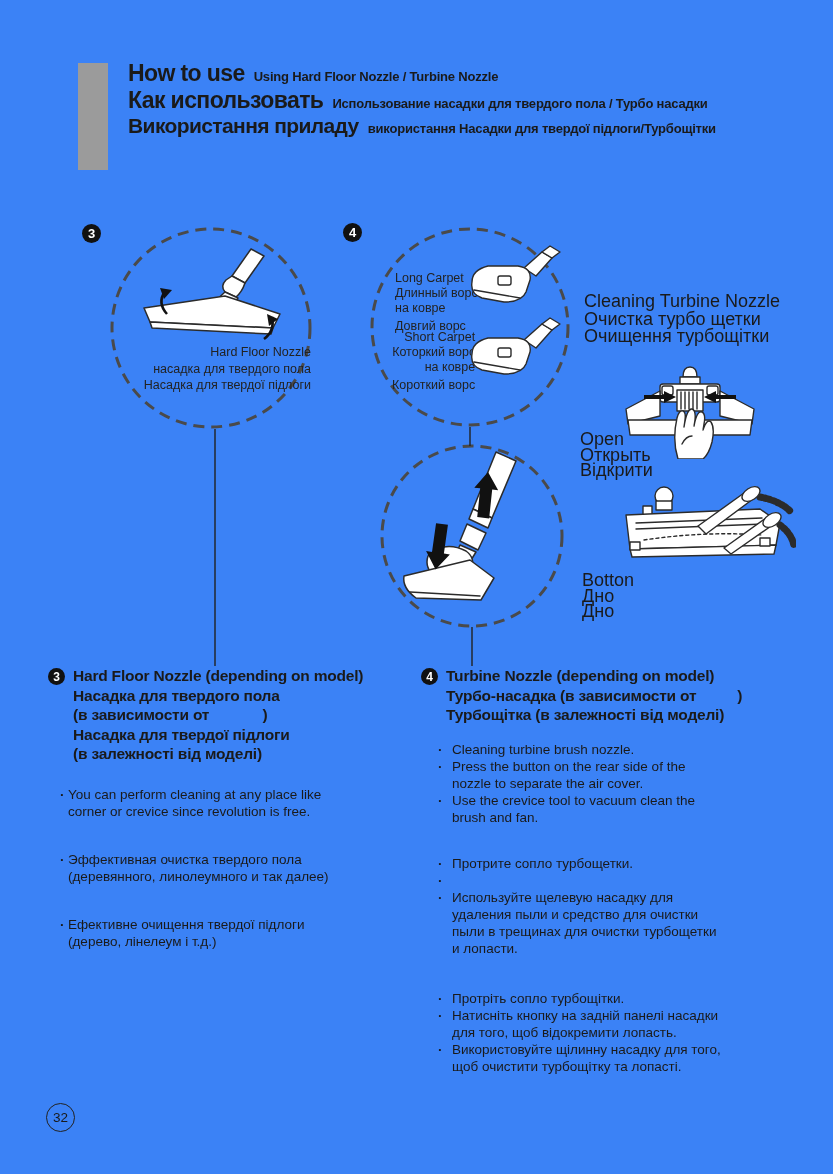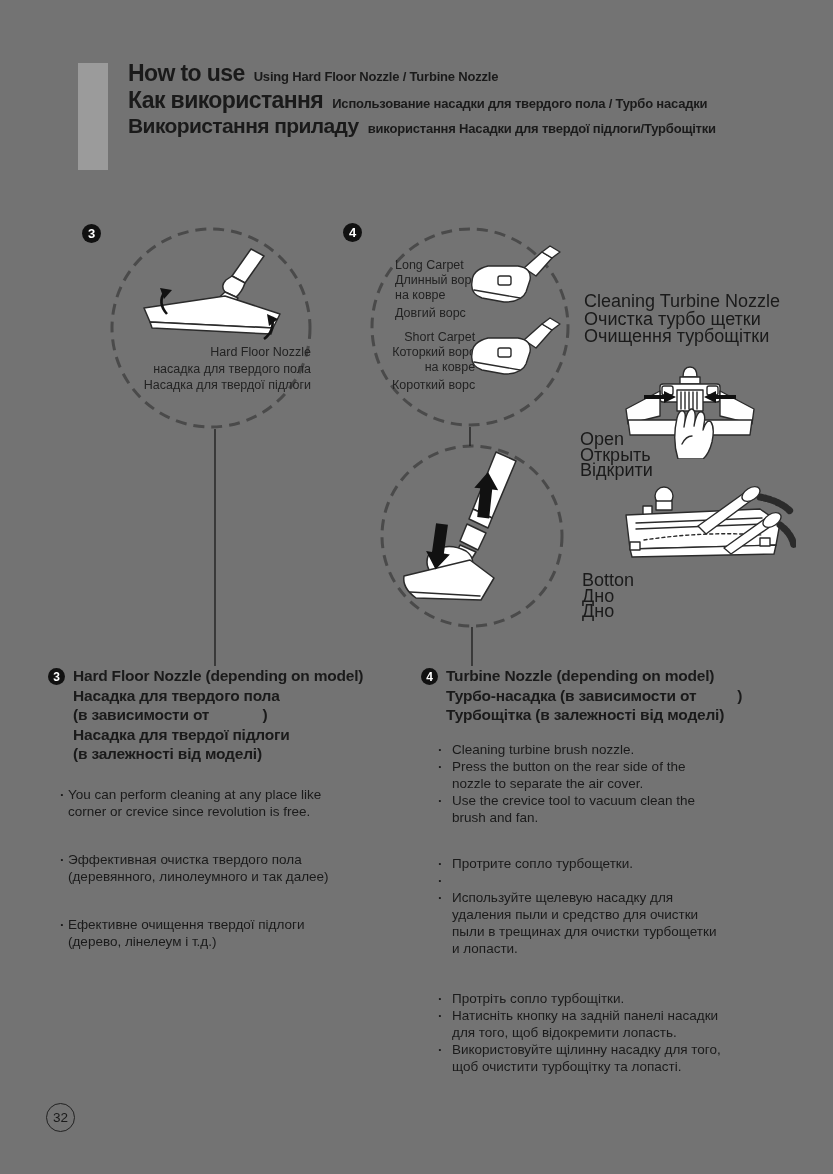--- a/index.html
+++ b/index.html
@@ -1,16 +1,16 @@
 <!DOCTYPE html>
 <html><head>
 <meta charset="utf-8">
 <style>
   html,body{margin:0;padding:0;background:#e8e8e8;}
-  .page{position:relative;width:833px;height:1174px;background:#737373;overflow:hidden;
+  .page{position:relative;width:833px;height:1174px;background:#3b82f6;overflow:hidden;
         font-family:"Liberation Sans",sans-serif;color:#1a1a1a;margin:0 auto;}
   .abs{position:absolute;}
   
   .graybar{position:absolute;left:78px;top:63px;width:30px;height:107px;background:#9b9b9b;}
   .header{position:absolute;left:128px;top:60px;}
   .h-line{display:flex;align-items:baseline;height:27px;white-space:nowrap;}
   .h-big{font-size:23px;font-weight:bold;letter-spacing:-0.6px;}
   .h-big.uk{font-size:21px;}
   .h-sub{font-size:13px;font-weight:bold;margin-left:9px;letter-spacing:-0.2px;}
   
@@ -57,21 +57,21 @@
     </g>
   </svg>
 
   <div class="graybar"></div>
   <div class="header">
     <div class="h-line">
       <span class="h-big">How to use</span>
       <span class="h-sub">Using Hard Floor Nozzle  / Turbine Nozzle</span>
     </div>
     <div class="h-line">
-      <span class="h-big">Как використання</span>
+      <span class="h-big">Как использовать</span>
       <span class="h-sub">Использование насадки  для твердого пола  / Турбо насадки</span>
     </div>
     <div class="h-line">
       <span class="h-big uk">Використання приладу</span>
       <span class="h-sub">використання Насадки для твердої підлоги/Турбощітки</span>
     </div>
   </div>
 
   <div class="badge" style="left:82px;top:224px;">3</div>
   <div class="badge" style="left:343px;top:223px;">4</div>
@@ -90,21 +90,21 @@
       <path d="M134,93 Q145,85 142,71" fill="none" stroke="#111" stroke-width="2.6"></path>
       <polygon points="137,68 148,73 139,80"></polygon>
     </g>
   </svg>
   <div class="abs d-label d-center" style="left:111px;top:344px;width:200px;">
     <div>Hard Floor Nozzle</div>
     <div>насадка для твердого пола</div>
     <div>Насадка для твердої підлоги</div>
   </div>
 
-  <div class="abs d-label lh15" style="left:395px;top:258px;">
+  <div class="abs d-label lh15" style="left:395px;top:271px;">
     <div>Long Carpet</div>
     <div>Длинный ворс</div>
     <div>на ковре</div>
     <div class="gap">Довгий ворс</div>
   </div>
   <div class="abs d-label lh15" style="left:392px;top:330px;text-align:right;">
     <div>Short Carpet</div>
     <div>Которкий ворс</div>
     <div>на ковре</div>
     <div class="gap">Короткий ворс</div>

